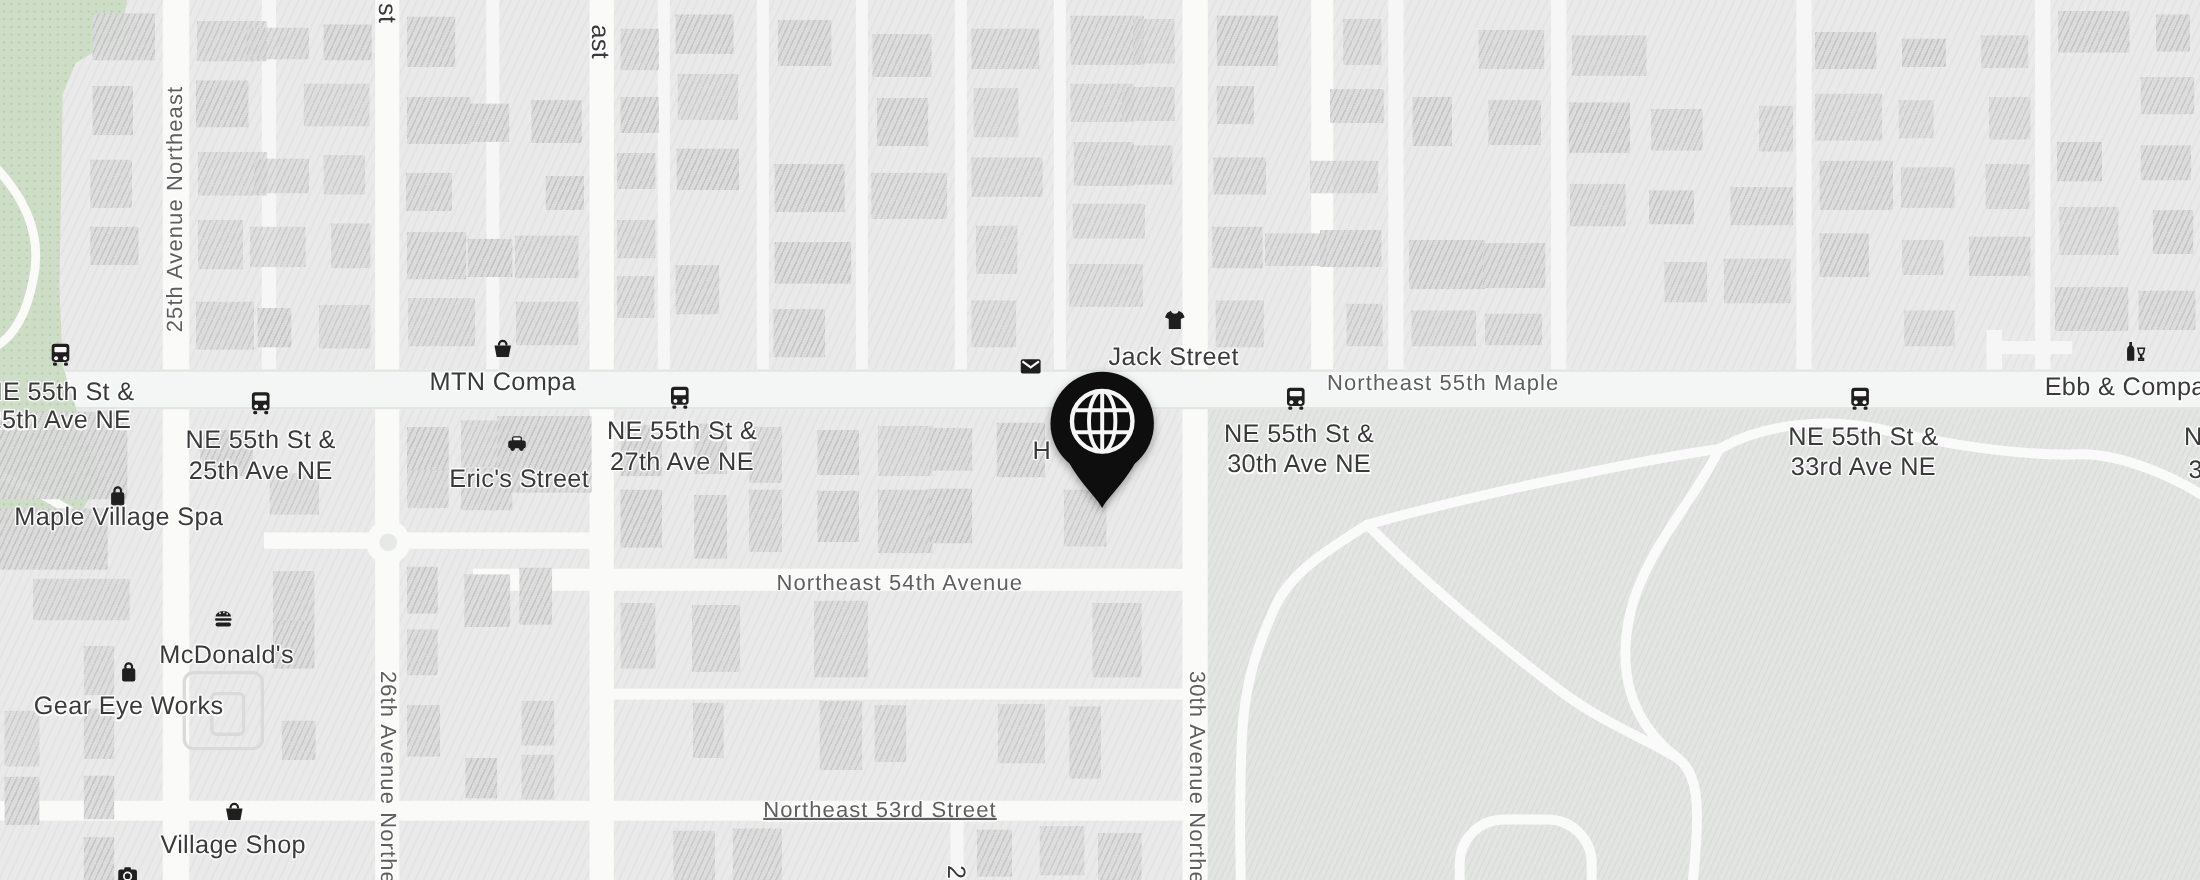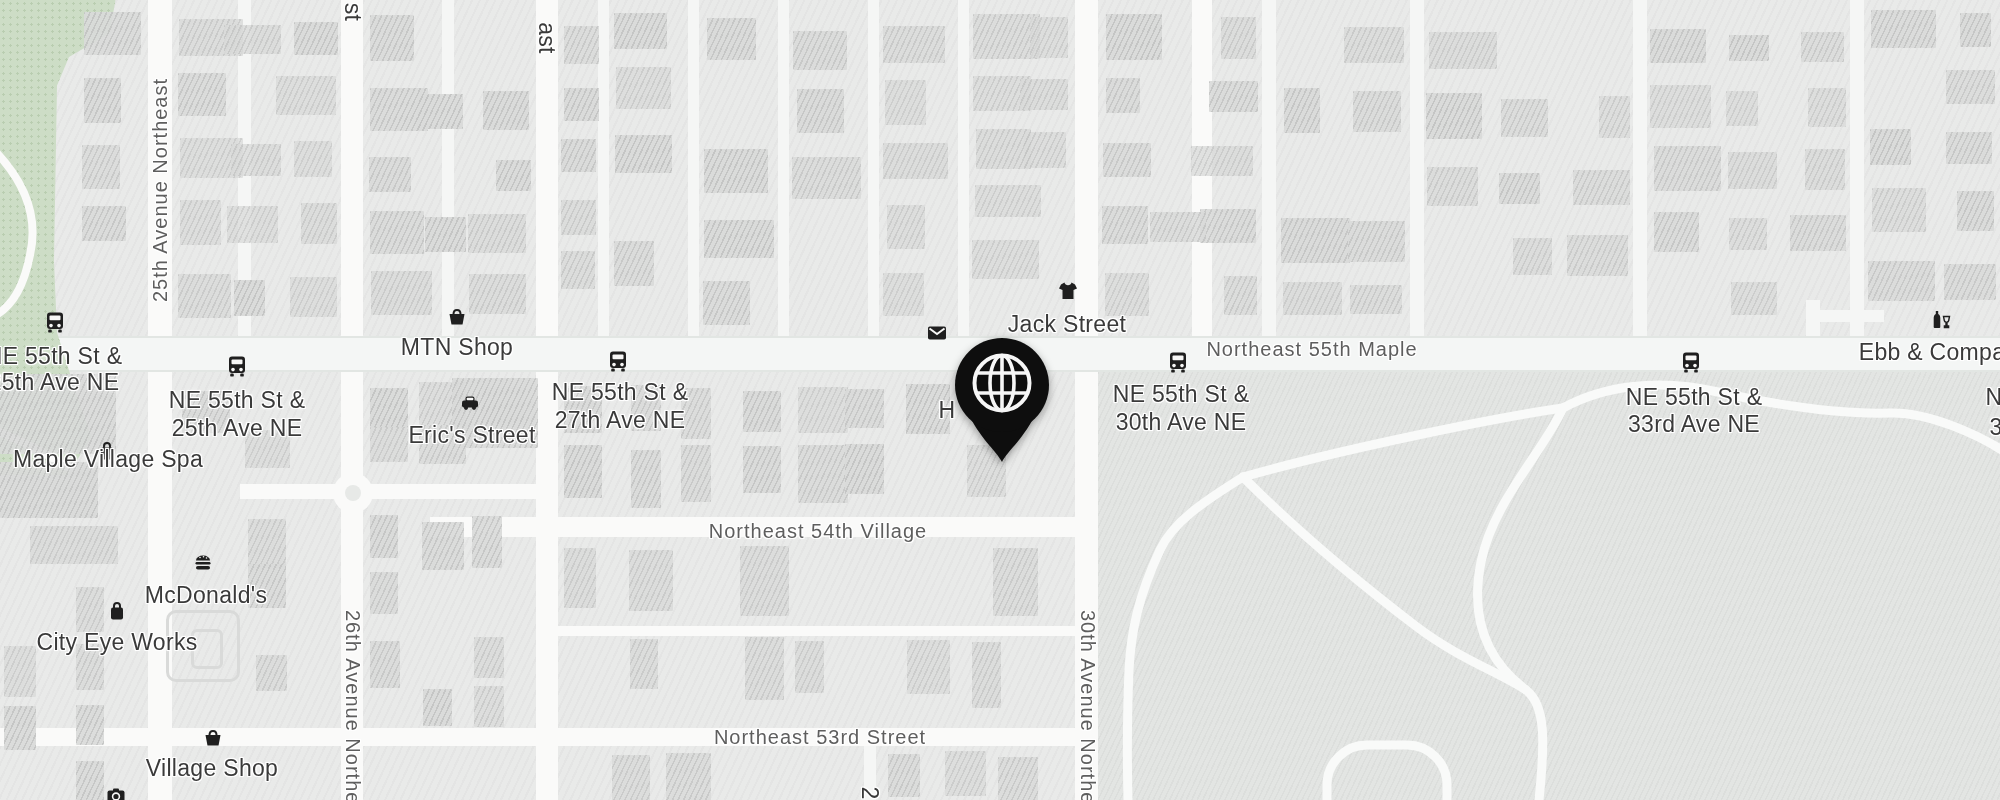--- a/index.html
+++ b/index.html
@@ -309,22 +309,22 @@
     <div class="bld" style="left: 419px; top: 382px; width: 47px; height: 43px; opacity: 0.79;"></div>
     <div class="bld" style="left: 419px; top: 425px; width: 47px; height: 39px; opacity: 0.84;"></div>
     <div class="bld" style="left: 481px; top: 387px; width: 43px; height: 45px; opacity: 0.83;"></div>
     <div class="bld" style="left: 182px; top: 391px; width: 48px; height: 42px; opacity: 0.94;"></div>
     <div class="bld" style="left: 245px; top: 430px; width: 45px; height: 38px; opacity: 0.75;"></div>
     <div class="bld" style="left: 0px; top: 374px; width: 116px; height: 80px; opacity: 0.92;"></div>
     <div class="bld" style="left: 0px; top: 462px; width: 98px; height: 56px; opacity: 0.94;"></div>
     <div class="bld" style="left: 30px; top: 526px; width: 88px; height: 38px; opacity: 0.8;"></div>
     <div class="bld" style="left: 452px; top: 378px; width: 86px; height: 70px; opacity: 0.91;"></div>
     <div class="maplabel street-label" style="left: 1312px; top: 349px; color: rgb(94, 94, 94);">Northeast 55th Maple</div>
-    <div class="maplabel street-label" style="left: 818px; top: 531px; color: rgb(94, 94, 94);">Northeast 54th Village</div>
-    <div class="maplabel street-label" style="left: 820px; top: 737px; color: rgb(94, 94, 94);">Northeast 53rd Street</div>
+    <div class="maplabel street-label" style="left: 818px; top: 531px; color: rgb(94, 94, 94);">Northeast 54th Avenue</div>
+    <div class="maplabel street-label" style="left: 800px; top: 737px; color: rgb(94, 94, 94); text-decoration: underline;">Northeast 53rd Street</div>
     <div class="maplabel street-label v-90" style="left: 160px; top: 190px; color: rgb(94, 94, 94);">25th Avenue Northeast</div>
     <div class="maplabel street-label v90" style="left: 352px; top: 722px; color: rgb(94, 94, 94);">26th Avenue Northeast</div>
     <div class="maplabel street-label v90" style="left: 1087px; top: 722px; color: rgb(94, 94, 94);">30th Avenue Northeast</div>
     <div class="maplabel poi-label street-label v90" style="left: 352px; top: 12px; z-index: 20;">st</div>
     <div class="maplabel poi-label street-label v90" style="left: 546px; top: 38px; z-index: 20;">ast</div>
     <div class="maplabel poi-label street-label v90" style="left: 869px; top: 793px; z-index: 20;">2</div>
     <div class="maplabel poi-label" style="left: 1994px; top: 397px; z-index: 20;">N</div>
     <div class="maplabel poi-label" style="left: 1996px; top: 427px; z-index: 20;">3</div>
     <div class="maplabel poi-label" style="left: 947px; top: 410px; z-index: 25;">H</div>
     <div style="position: absolute; left: 0px; top: 0px; z-index: 30;">
@@ -338,27 +338,27 @@
       <svg class="poi-icon" style="left: 237px; top: 366px;">
         <use href="#sym-bus"></use>
       </svg>
       <div class="maplabel poi-label" style="left: 237px; top: 400px;">NE 55th St &amp;</div>
       <div class="maplabel poi-label" style="left: 237px; top: 428px;">25th Ave NE</div>
     </div>
     <div style="position: absolute; left: 0px; top: 0px; z-index: 30;">
       <svg class="poi-icon" style="left: 107px; top: 451px;">
         <use href="#sym-bag"></use>
       </svg>
-      <div class="maplabel poi-label" style="left: 108px; top: 459px;">Maple Village Spa</div>
+      <div class="maplabel poi-label" style="left: 108px; top: 470px;">Maple Village Spa</div>
     </div>
     <div style="position: absolute; left: 0px; top: 0px; z-index: 30;">
       <svg class="poi-icon" style="left: 457px; top: 316px;">
         <use href="#sym-basket"></use>
       </svg>
-      <div class="maplabel poi-label" style="left: 457px; top: 347px;">MTN Shop</div>
+      <div class="maplabel poi-label" style="left: 457px; top: 347px;">MTN Compa</div>
     </div>
     <div style="position: absolute; left: 0px; top: 0px; z-index: 30;">
       <svg class="poi-icon" style="left: 470px; top: 403px;">
         <use href="#sym-car"></use>
       </svg>
       <div class="maplabel poi-label" style="left: 472px; top: 435px;">Eric's Street</div>
     </div>
     <div style="position: absolute; left: 0px; top: 0px; z-index: 30;">
       <svg class="poi-icon" style="left: 618px; top: 361px;">
         <use href="#sym-bus"></use>
@@ -400,21 +400,21 @@
     <div style="position: absolute; left: 0px; top: 0px; z-index: 30;">
       <svg class="poi-icon" style="left: 203px; top: 562px;">
         <use href="#sym-burger"></use>
       </svg>
       <div class="maplabel poi-label" style="left: 206px; top: 595px;">McDonald's</div>
     </div>
     <div style="position: absolute; left: 0px; top: 0px; z-index: 30;">
       <svg class="poi-icon" style="left: 117px; top: 611px;">
         <use href="#sym-bag"></use>
       </svg>
-      <div class="maplabel poi-label" style="left: 117px; top: 642px;">City Eye Works</div>
+      <div class="maplabel poi-label" style="left: 117px; top: 642px;">Gear Eye Works</div>
     </div>
     <div style="position: absolute; left: 0px; top: 0px; z-index: 30;">
       <svg class="poi-icon" style="left: 213px; top: 737px;">
         <use href="#sym-basket"></use>
       </svg>
       <div class="maplabel poi-label" style="left: 212px; top: 768px;">Village Shop</div>
     </div>
     <div style="position: absolute; left: 0px; top: 0px; z-index: 30;">
       <svg class="poi-icon" style="left: 116px; top: 796px;">
         <use href="#sym-camera"></use>

